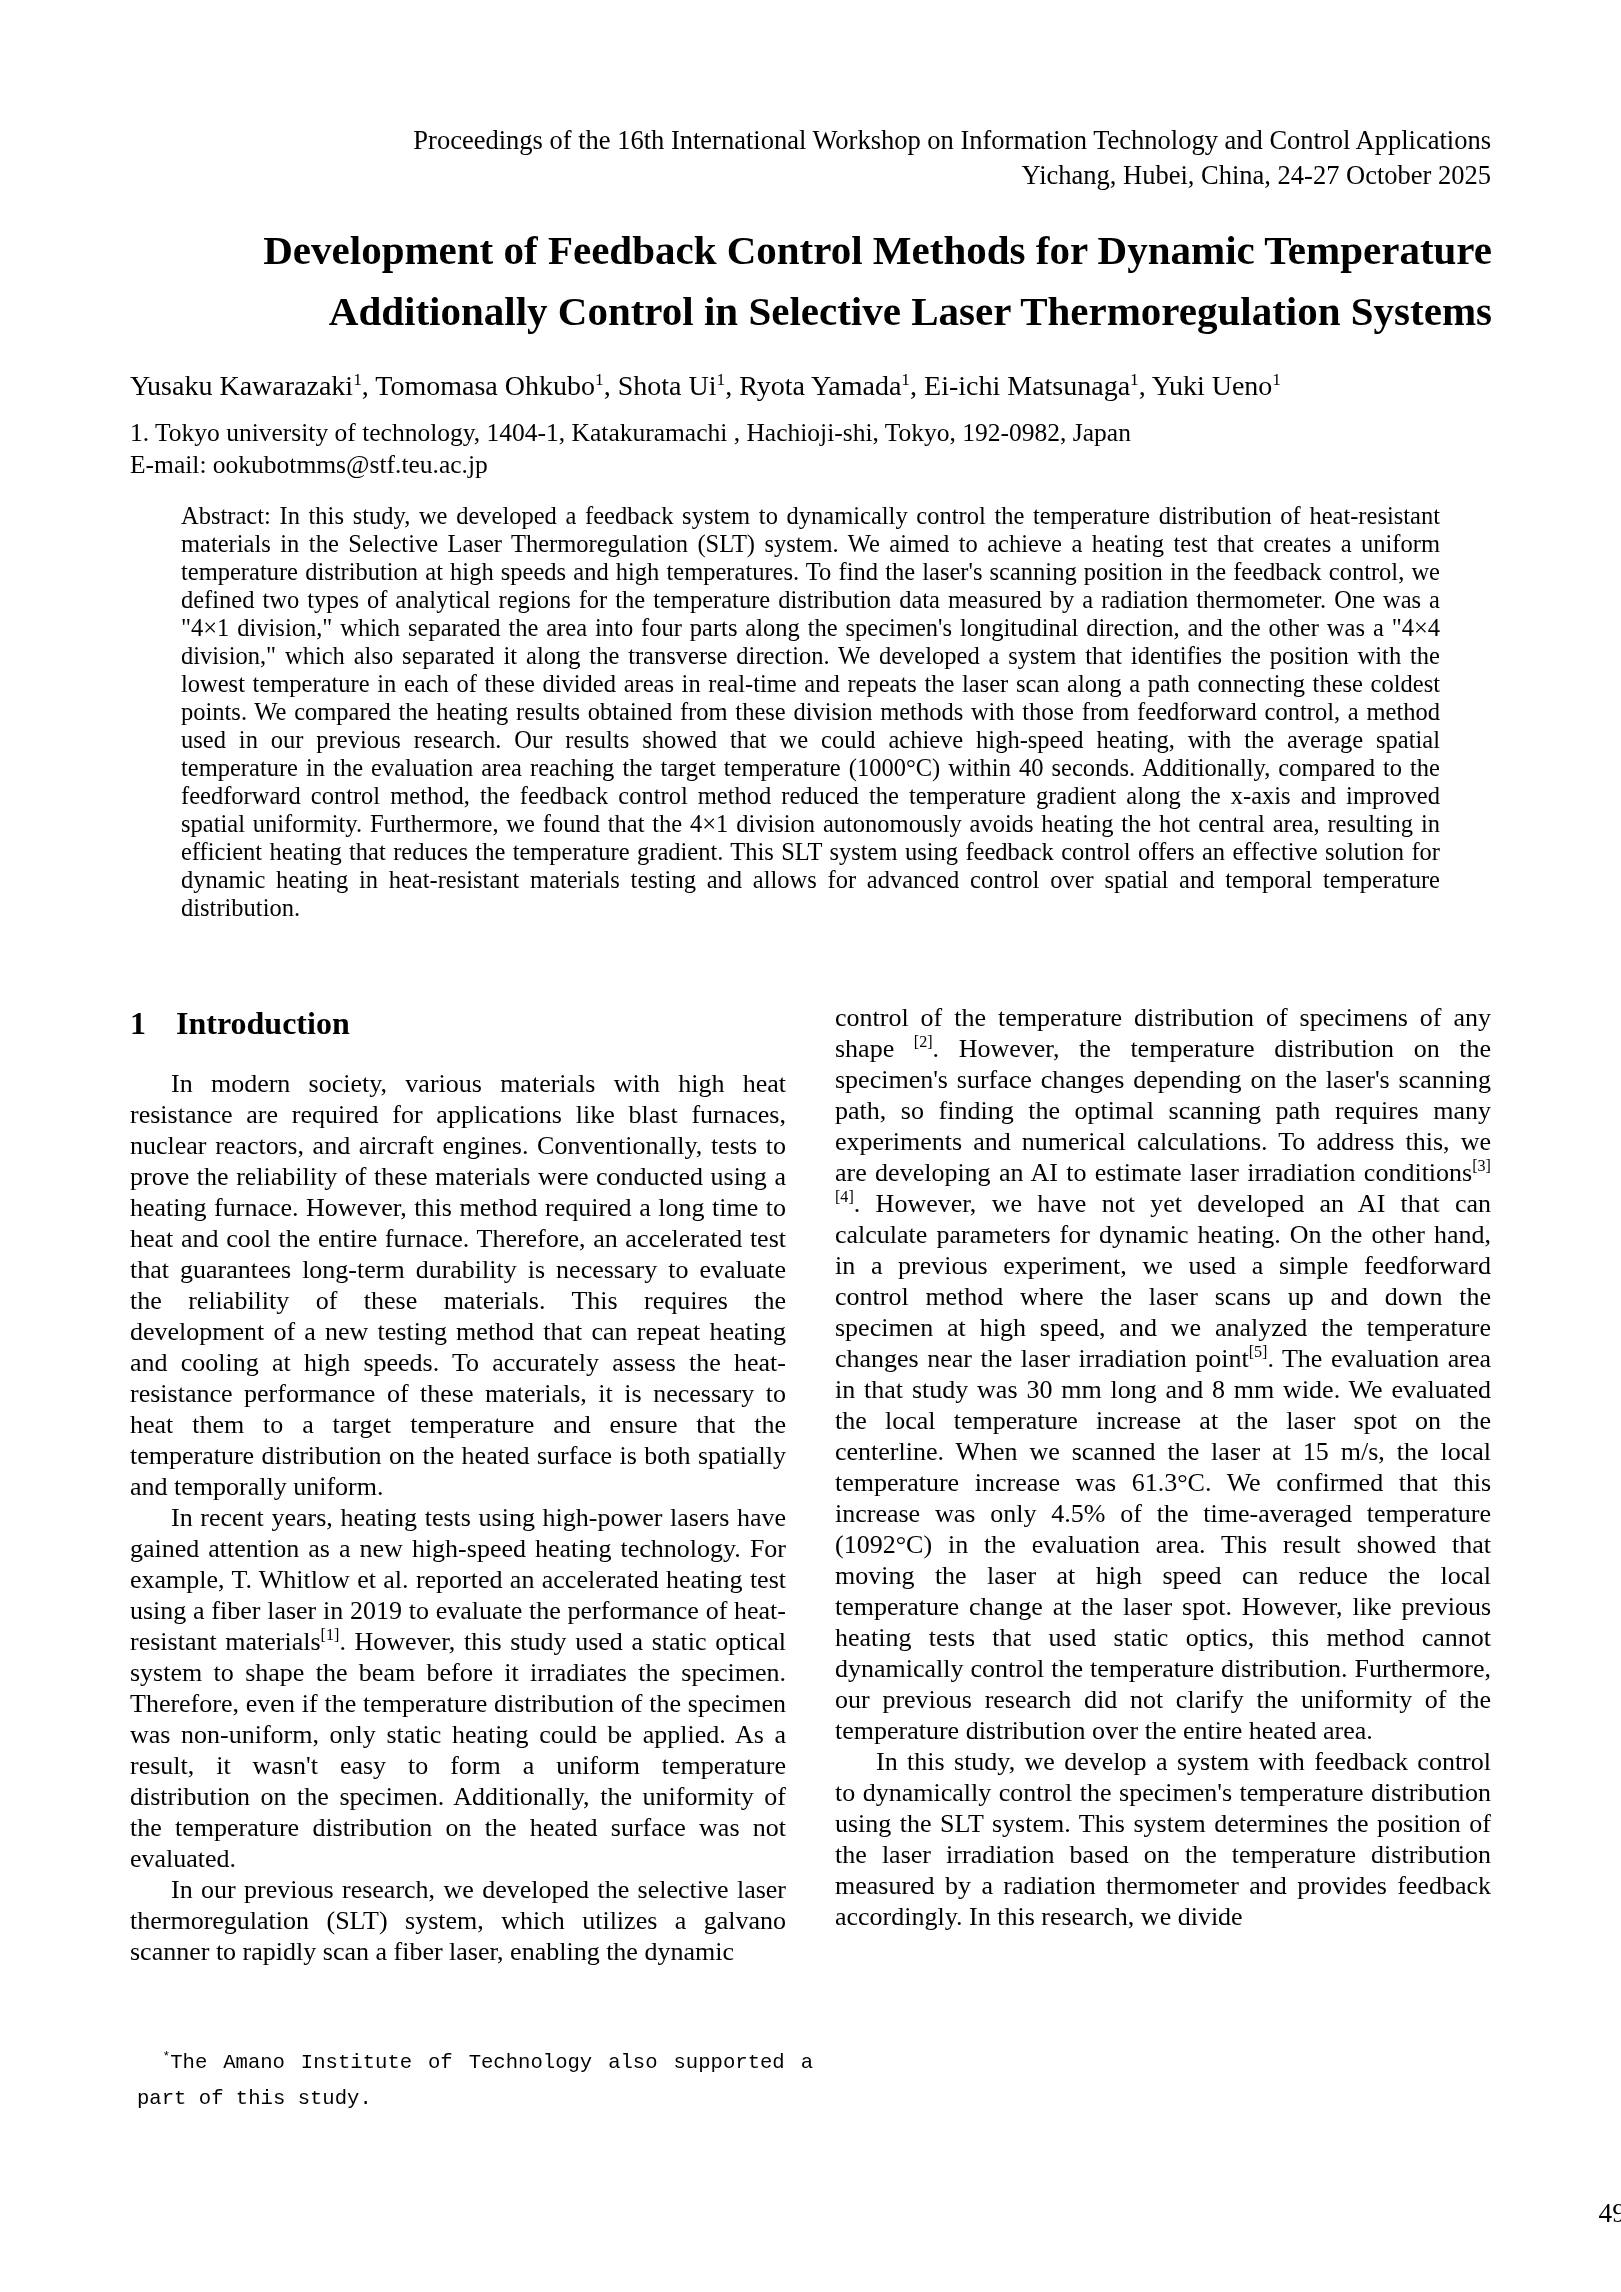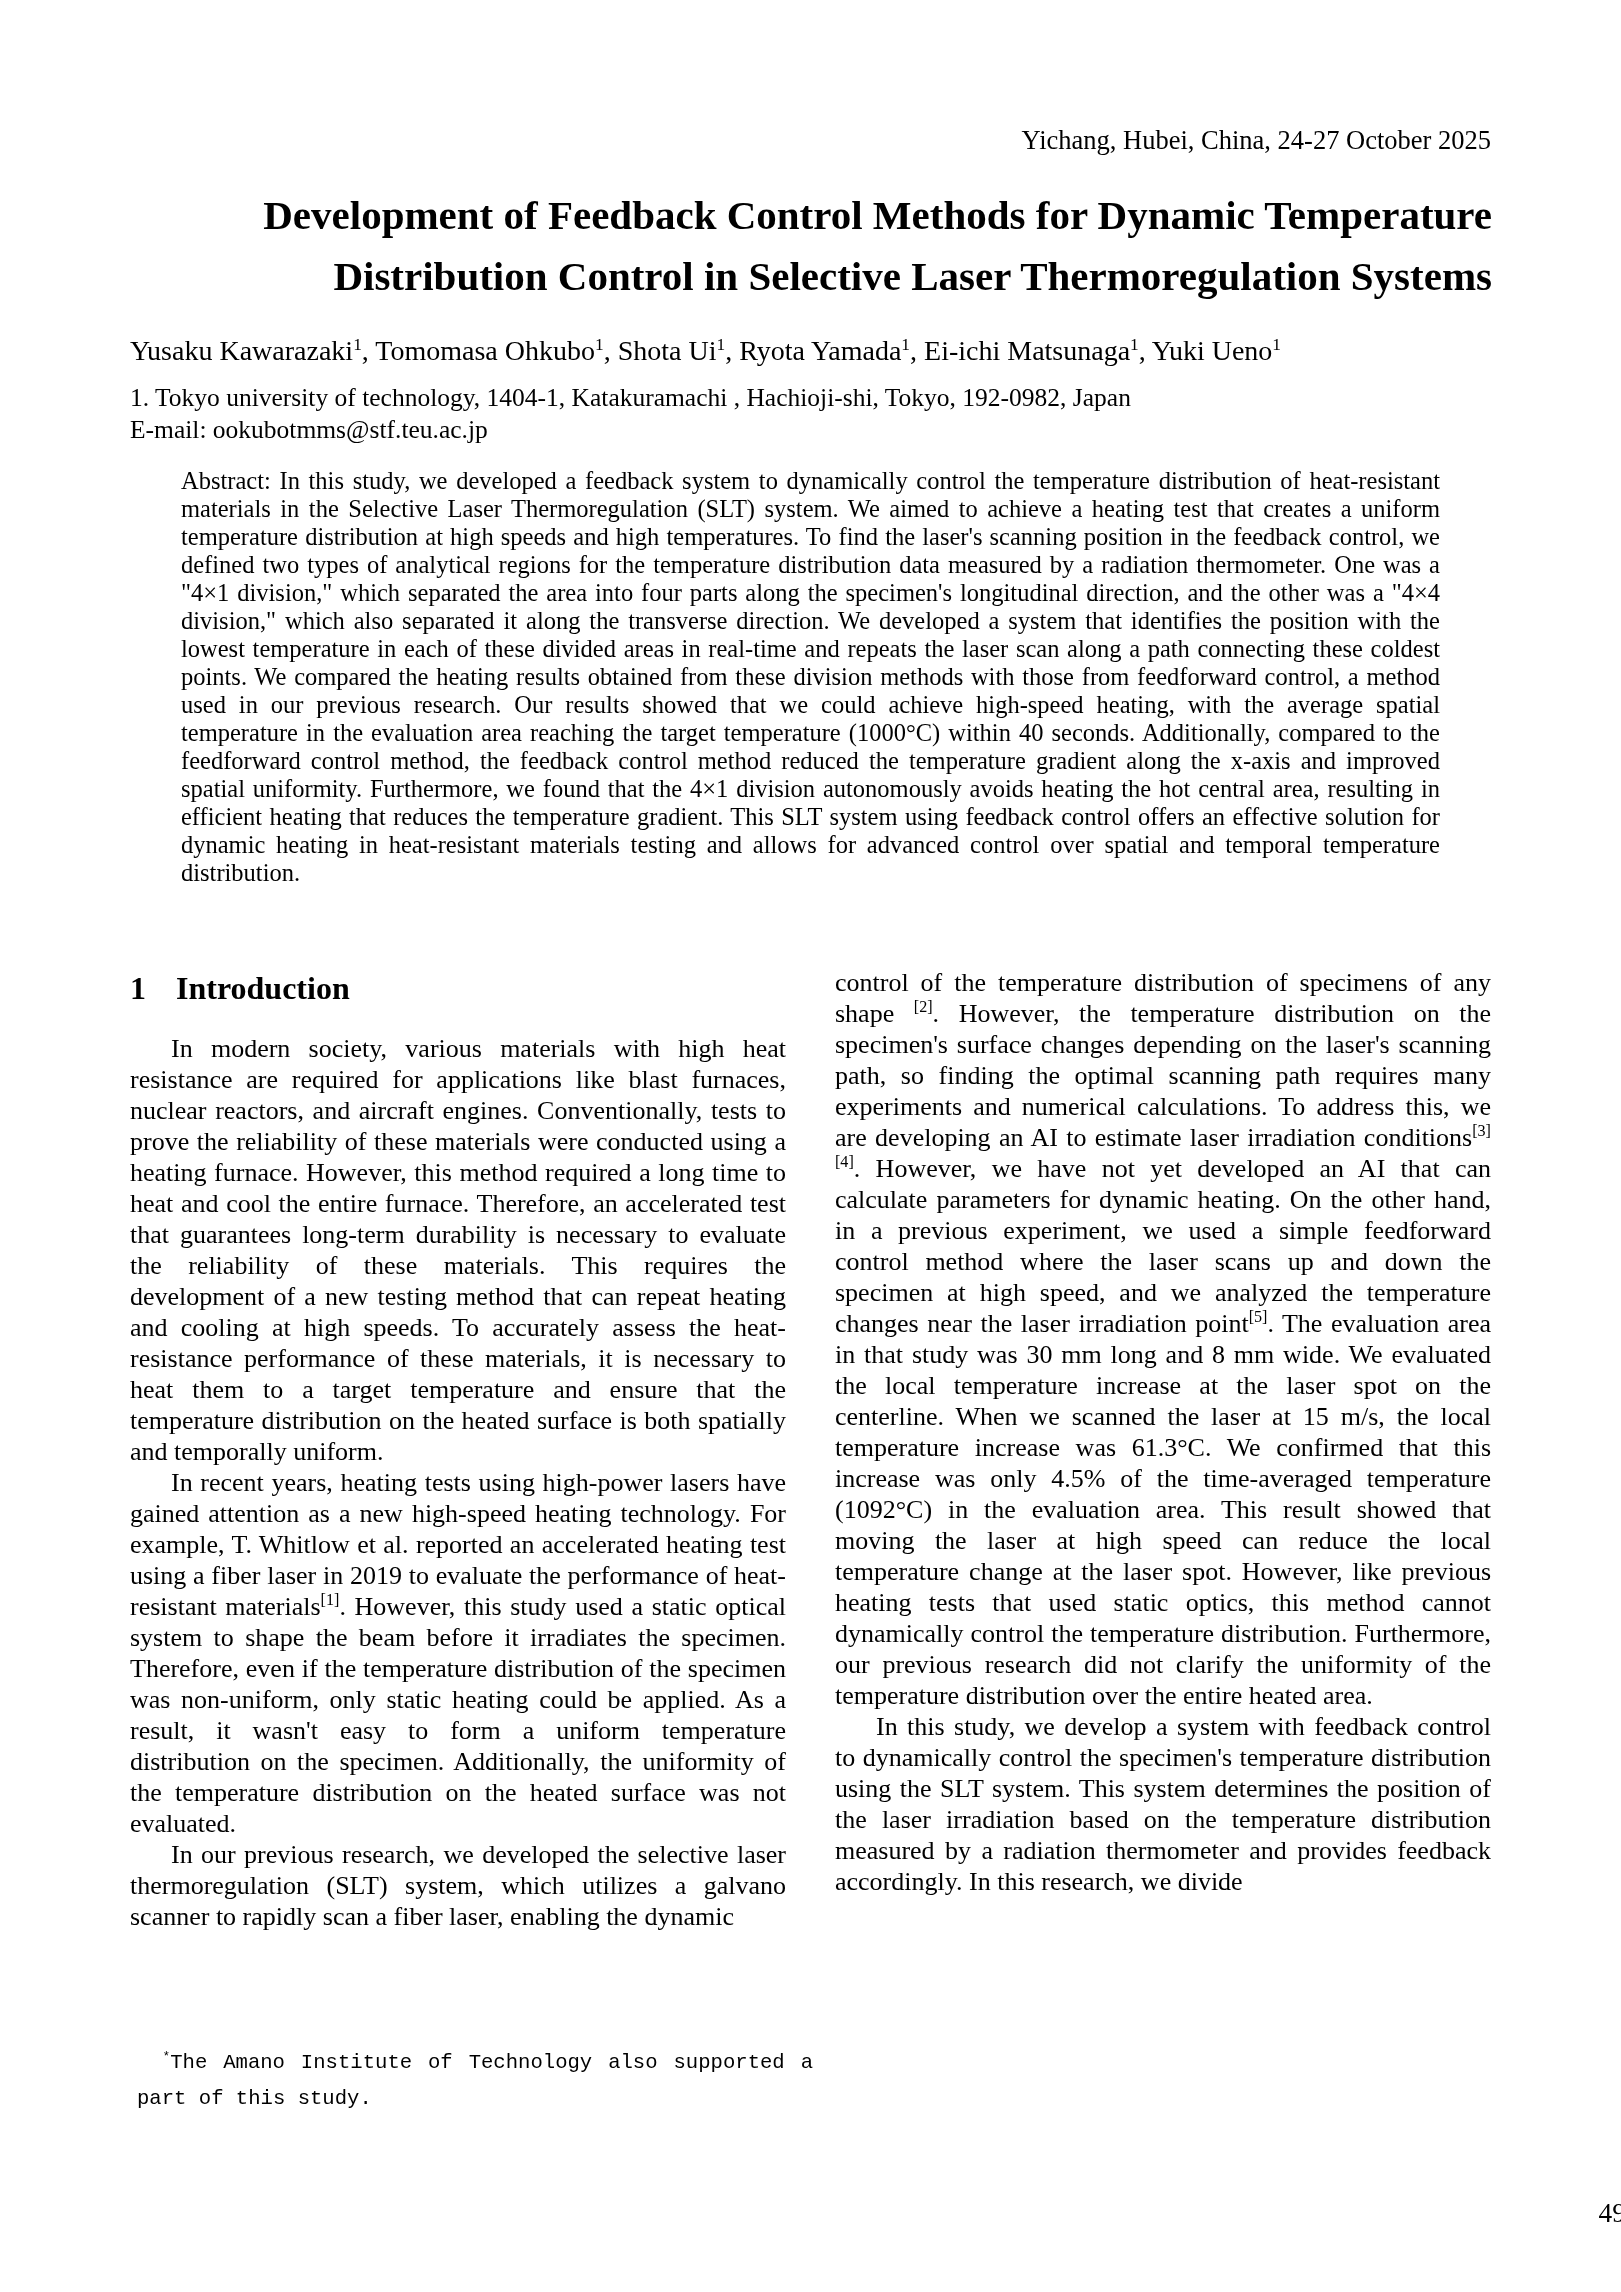--- a/index.html
+++ b/index.html
@@ -110,26 +110,27 @@
     font-size: 27.4px;
   }
 </style>
 </head>
 <body>
 
 <div class="page">
   <div class="content">
 
     <div class="header">
+      <div>Proceedings of the 16th International Workshop on Information Technology and Control Applications</div>
       <div>Yichang, Hubei, China, 24-27 October 2025</div>
     </div>
 
     <div class="title">
       <div>Development of Feedback Control Methods for Dynamic Temperature</div>
-      <div>Distribution Control in Selective Laser Thermoregulation Systems</div>
+      <div>Additionally Control in Selective Laser Thermoregulation Systems</div>
     </div>
 
     <div class="authors"><span>Yusaku Kawarazaki</span><sup>1</sup>, <span>Tomomasa Ohkubo</span><sup>1</sup>, <span>Shota Ui</span><sup>1</sup>, <span>Ryota Yamada</span><sup>1</sup>, <span>Ei-ichi Matsunaga</span><sup>1</sup>, <span>Yuki Ueno</span><sup>1</sup></div>
 
     <div class="affiliation-block">
       <div>1. Tokyo university of technology, 1404-1,  Katakuramachi , Hachioji-shi, Tokyo, 192-0982, Japan</div>
       <div>E-mail: ookubotmms@stf.teu.ac.jp</div>
     </div>
 
     <p class="abstract"><b>Abstract:</b><span> In this study, we developed a feedback system to dynamically control the temperature distribution of heat-resistant materials in the Selective Laser Thermoregulation (SLT) system. We aimed to achieve a heating test that creates a uniform temperature distribution at high speeds and high temperatures. To find the laser's scanning position in the feedback control, we defined two types of analytical regions for the temperature distribution data measured by a radiation thermometer. One was a "4×1 division," which separated the area into four parts along the specimen's longitudinal direction, and the other was a "4×4 division," which also separated it along the transverse direction. We developed a system that identifies the position with the lowest temperature in each of these divided areas in real-time and repeats the laser scan along a path connecting these coldest points. We compared the heating results obtained from these division methods with those from feedforward control, a method used in our previous research. Our results showed that we could achieve high-speed heating, with the average spatial temperature in the evaluation area reaching the target temperature (1000°C) within 40 seconds. Additionally, compared to the feedforward control method, the feedback control method reduced the temperature gradient along the x-axis and improved spatial uniformity. Furthermore, we found that the 4×1 division autonomously avoids heating the hot central area, resulting in efficient heating that reduces the temperature gradient. This SLT system using feedback control offers an effective solution for dynamic heating in heat-resistant materials testing and allows for advanced control over spatial and temporal temperature distribution.</span></p>

